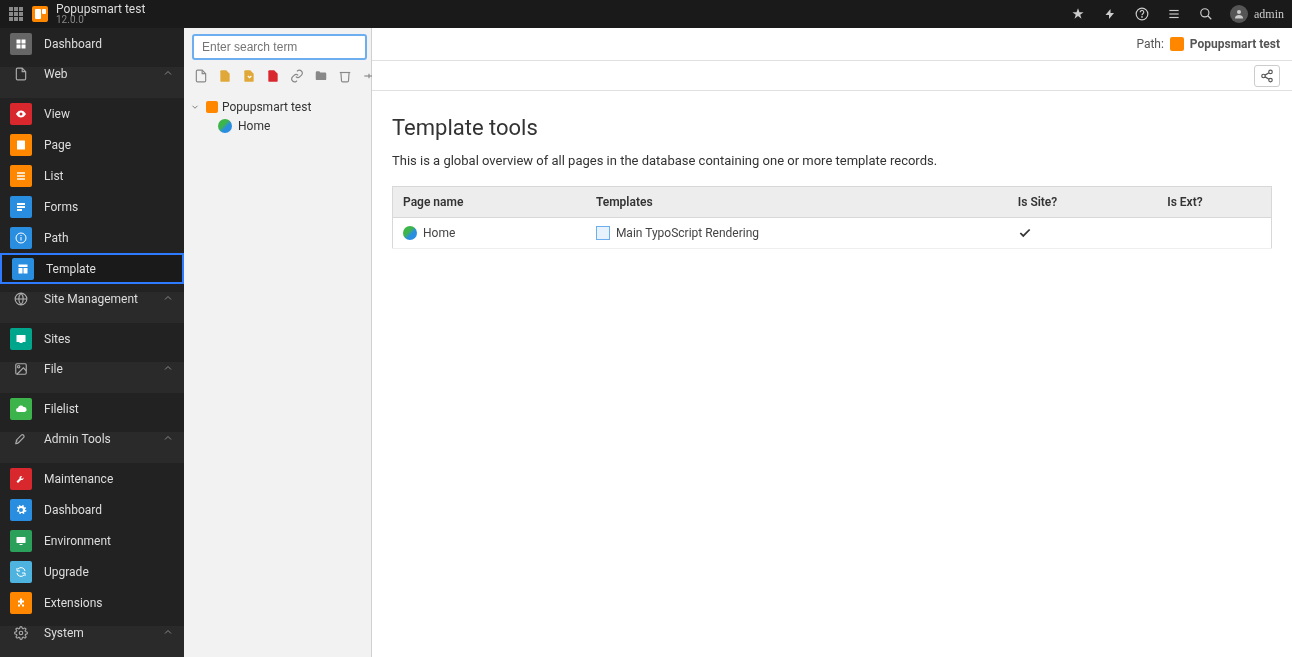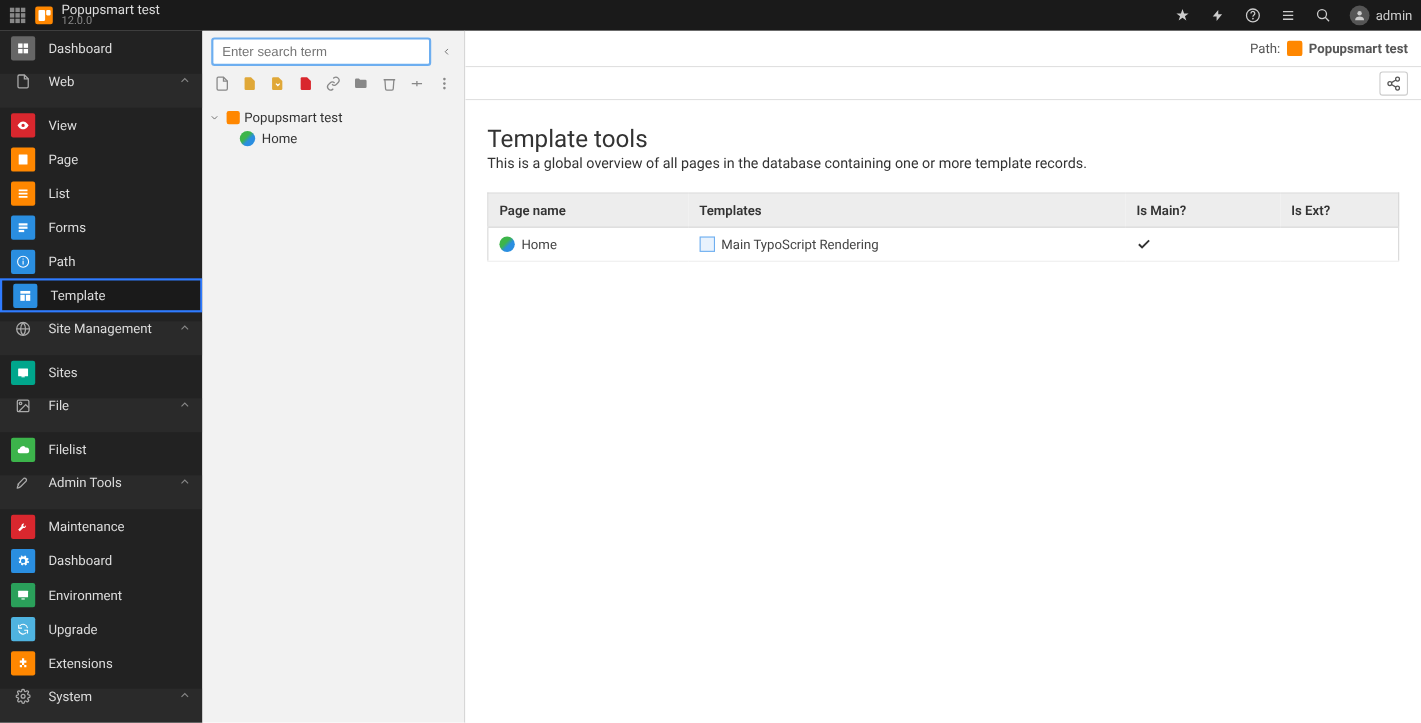--- a/index.html
+++ b/index.html
@@ -8,21 +8,21 @@
 
 .topbar { height: 28px; background: #1a1a1a; display: flex; align-items: center; color: #ccc; padding: 0 8px; }
 .topbar-left { display: flex; align-items: center; gap: 8px; }
 .apps-icon { width: 16px; height: 16px; display: flex; flex-wrap: wrap; gap: 1px; padding: 1px; }
 .apps-icon span { width: 4px; height: 4px; background: #888; }
 .typo3-logo { width: 16px; height: 16px; background: #ff8700; border-radius: 2px; position: relative; }
 .typo3-logo::before { content: ""; position: absolute; width: 6px; height: 10px; background: #fff; left: 3px; top: 3px; border-radius: 1px; }
 .typo3-logo::after { content: ""; position: absolute; width: 4px; height: 5px; background: #fff; right: 2px; top: 3px; border-radius: 1px; }
 .site-title { color: #ddd; font-size: 12px; line-height: 1; }
 .site-version { color: #888; font-size: 10px; line-height: 1; }
-.topbar-right { margin-left: auto; display: flex; align-items: center; gap: 16px; }
+.topbar-right { margin-left: auto; display: flex; align-items: center; gap: 16px; font-family: Liberation Serif, serif; }
 .topbar-icon { width: 16px; height: 16px; display: flex; align-items: center; justify-content: center; color: #ccc; cursor: pointer; }
 .user-block { display: flex; align-items: center; gap: 6px; cursor: pointer; }
 .user-avatar { width: 18px; height: 18px; border-radius: 50%; background: #555; display: flex; align-items: center; justify-content: center; }
 .user-avatar svg { width: 12px; height: 12px; fill: #ccc; }
 .user-name { color: #ccc; font-size: 12px; }
 
 
 .layout { display: flex; height: calc(100vh - 28px); }
 
 
@@ -43,42 +43,42 @@
 .mm-i-filelist { background: #3cb44b; }
 .mm-i-maint { background: #d9272e; }
 .mm-i-settings { background: #2a8ee0; }
 .mm-i-upgrade { background: #4fb3e0; }
 .mm-i-env { background: #2aa05a; }
 .mm-i-ext { background: #ff8700; }
 .mm-icon-plain { color: #aaa; width: 22px; display: flex; justify-content: center; }
 .mm-chevron { margin-left: auto; color: #888; }
 
 
-.tree-panel { width: 239px; background: #f2f2f2; border-right: 1px solid #d0d0d0; display: flex; flex-direction: column; flex-shrink: 0; }
+.tree-panel { width: 188px; background: #f2f2f2; border-right: 1px solid #d0d0d0; display: flex; flex-direction: column; flex-shrink: 0; }
 .tree-search-row { display: flex; align-items: center; padding: 6px 8px; gap: 6px; }
 .tree-search { flex: 1; height: 26px; border: 2px solid #6daef0; border-radius: 3px; padding: 0 8px; font-size: 12px; color: #666; outline: none; background: #fff; }
 .tree-collapse { width: 16px; height: 16px; color: #666; cursor: pointer; display: flex; align-items: center; justify-content: center; }
 .tree-toolbar { display: flex; gap: 10px; padding: 2px 10px 6px 10px; align-items: center; }
 .tree-tb-icon { width: 16px; height: 16px; cursor: pointer; color: #888; display: flex; align-items: center; justify-content: center; }
 .tree-tb-more { margin-left: auto; }
 .tree-content { padding: 8px 6px; font-size: 12px; color: #333; }
 .tree-root { display: flex; align-items: center; gap: 4px; padding: 2px 0; }
 .tree-caret { color: #666; width: 12px; cursor: pointer; }
 .tree-node { display: flex; align-items: center; gap: 6px; padding: 3px 0 3px 28px; cursor: pointer; }
 .globe { width: 14px; height: 14px; border-radius: 50%; background: linear-gradient(135deg,#3db54a 40%,#2a8ee0 60%); flex-shrink: 0; }
 .mini-typo3 { width: 12px; height: 12px; background: #ff8700; border-radius: 2px; position: relative; }
 
 
 .main { flex: 1; display: flex; flex-direction: column; background: #fff; overflow: auto; }
 .main-topbar { height: 33px; border-bottom: 1px solid #e0e0e0; display: flex; align-items: center; padding: 0 12px; font-size: 12px; color: #555; }
 .path-right { margin-left: auto; display: flex; align-items: center; gap: 6px; }
 .doc-actions { height: 30px; border-bottom: 1px solid #e0e0e0; display: flex; align-items: center; justify-content: flex-end; padding: 0 12px; }
 .share-btn { width: 26px; height: 22px; border: 1px solid #ccc; border-radius: 3px; display: flex; align-items: center; justify-content: center; cursor: pointer; background: #fff; }
 .content { padding: 24px 20px; }
-.page-title { font-size: 22px; font-weight: 400; color: #333; margin-bottom: 2px; }
+.page-title { font-size: 22px; font-weight: 400; color: #333; margin-bottom: 13px; }
 .intro-text { font-size: 13px; color: #333; margin-bottom: 18px; }
 
 
 .tbl { width: 100%; border: 1px solid #d8d8d8; border-collapse: collapse; font-size: 12px; }
 .tbl thead th { background: #ededed; text-align: left; padding: 8px 10px; font-weight: 600; color: #333; border-bottom: 1px solid #d8d8d8; }
 .tbl tbody td { padding: 8px 10px; border-bottom: 1px solid #eee; color: #444; }
 .cell-flex { display: flex; align-items: center; gap: 6px; }
 .tpl-icon { width: 14px; height: 14px; border: 1px solid #6daef0; background: #e8f2fd; flex-shrink: 0; }
 .check { color: #333; }
 
@@ -456,21 +456,21 @@
       </div>
     </div>
     <div class="content">
       <h1 class="page-title">Template tools</h1>
       <p class="intro-text">This is a global overview of all pages in the database containing one or more template records.</p>
       <table class="tbl">
         <thead>
           <tr>
             <th style="width:22%">Page name</th>
             <th style="width:48%">Templates</th>
-            <th style="width:17%">Is Main?</th>
+            <th style="width:17%">Is Site?</th>
             <th style="width:13%">Is Ext?</th>
           </tr>
         </thead>
         <tbody>
           <tr>
             <td>
               <div class="cell-flex">
                 <div class="globe"></div>
                 <span>Home</span>
               </div>

